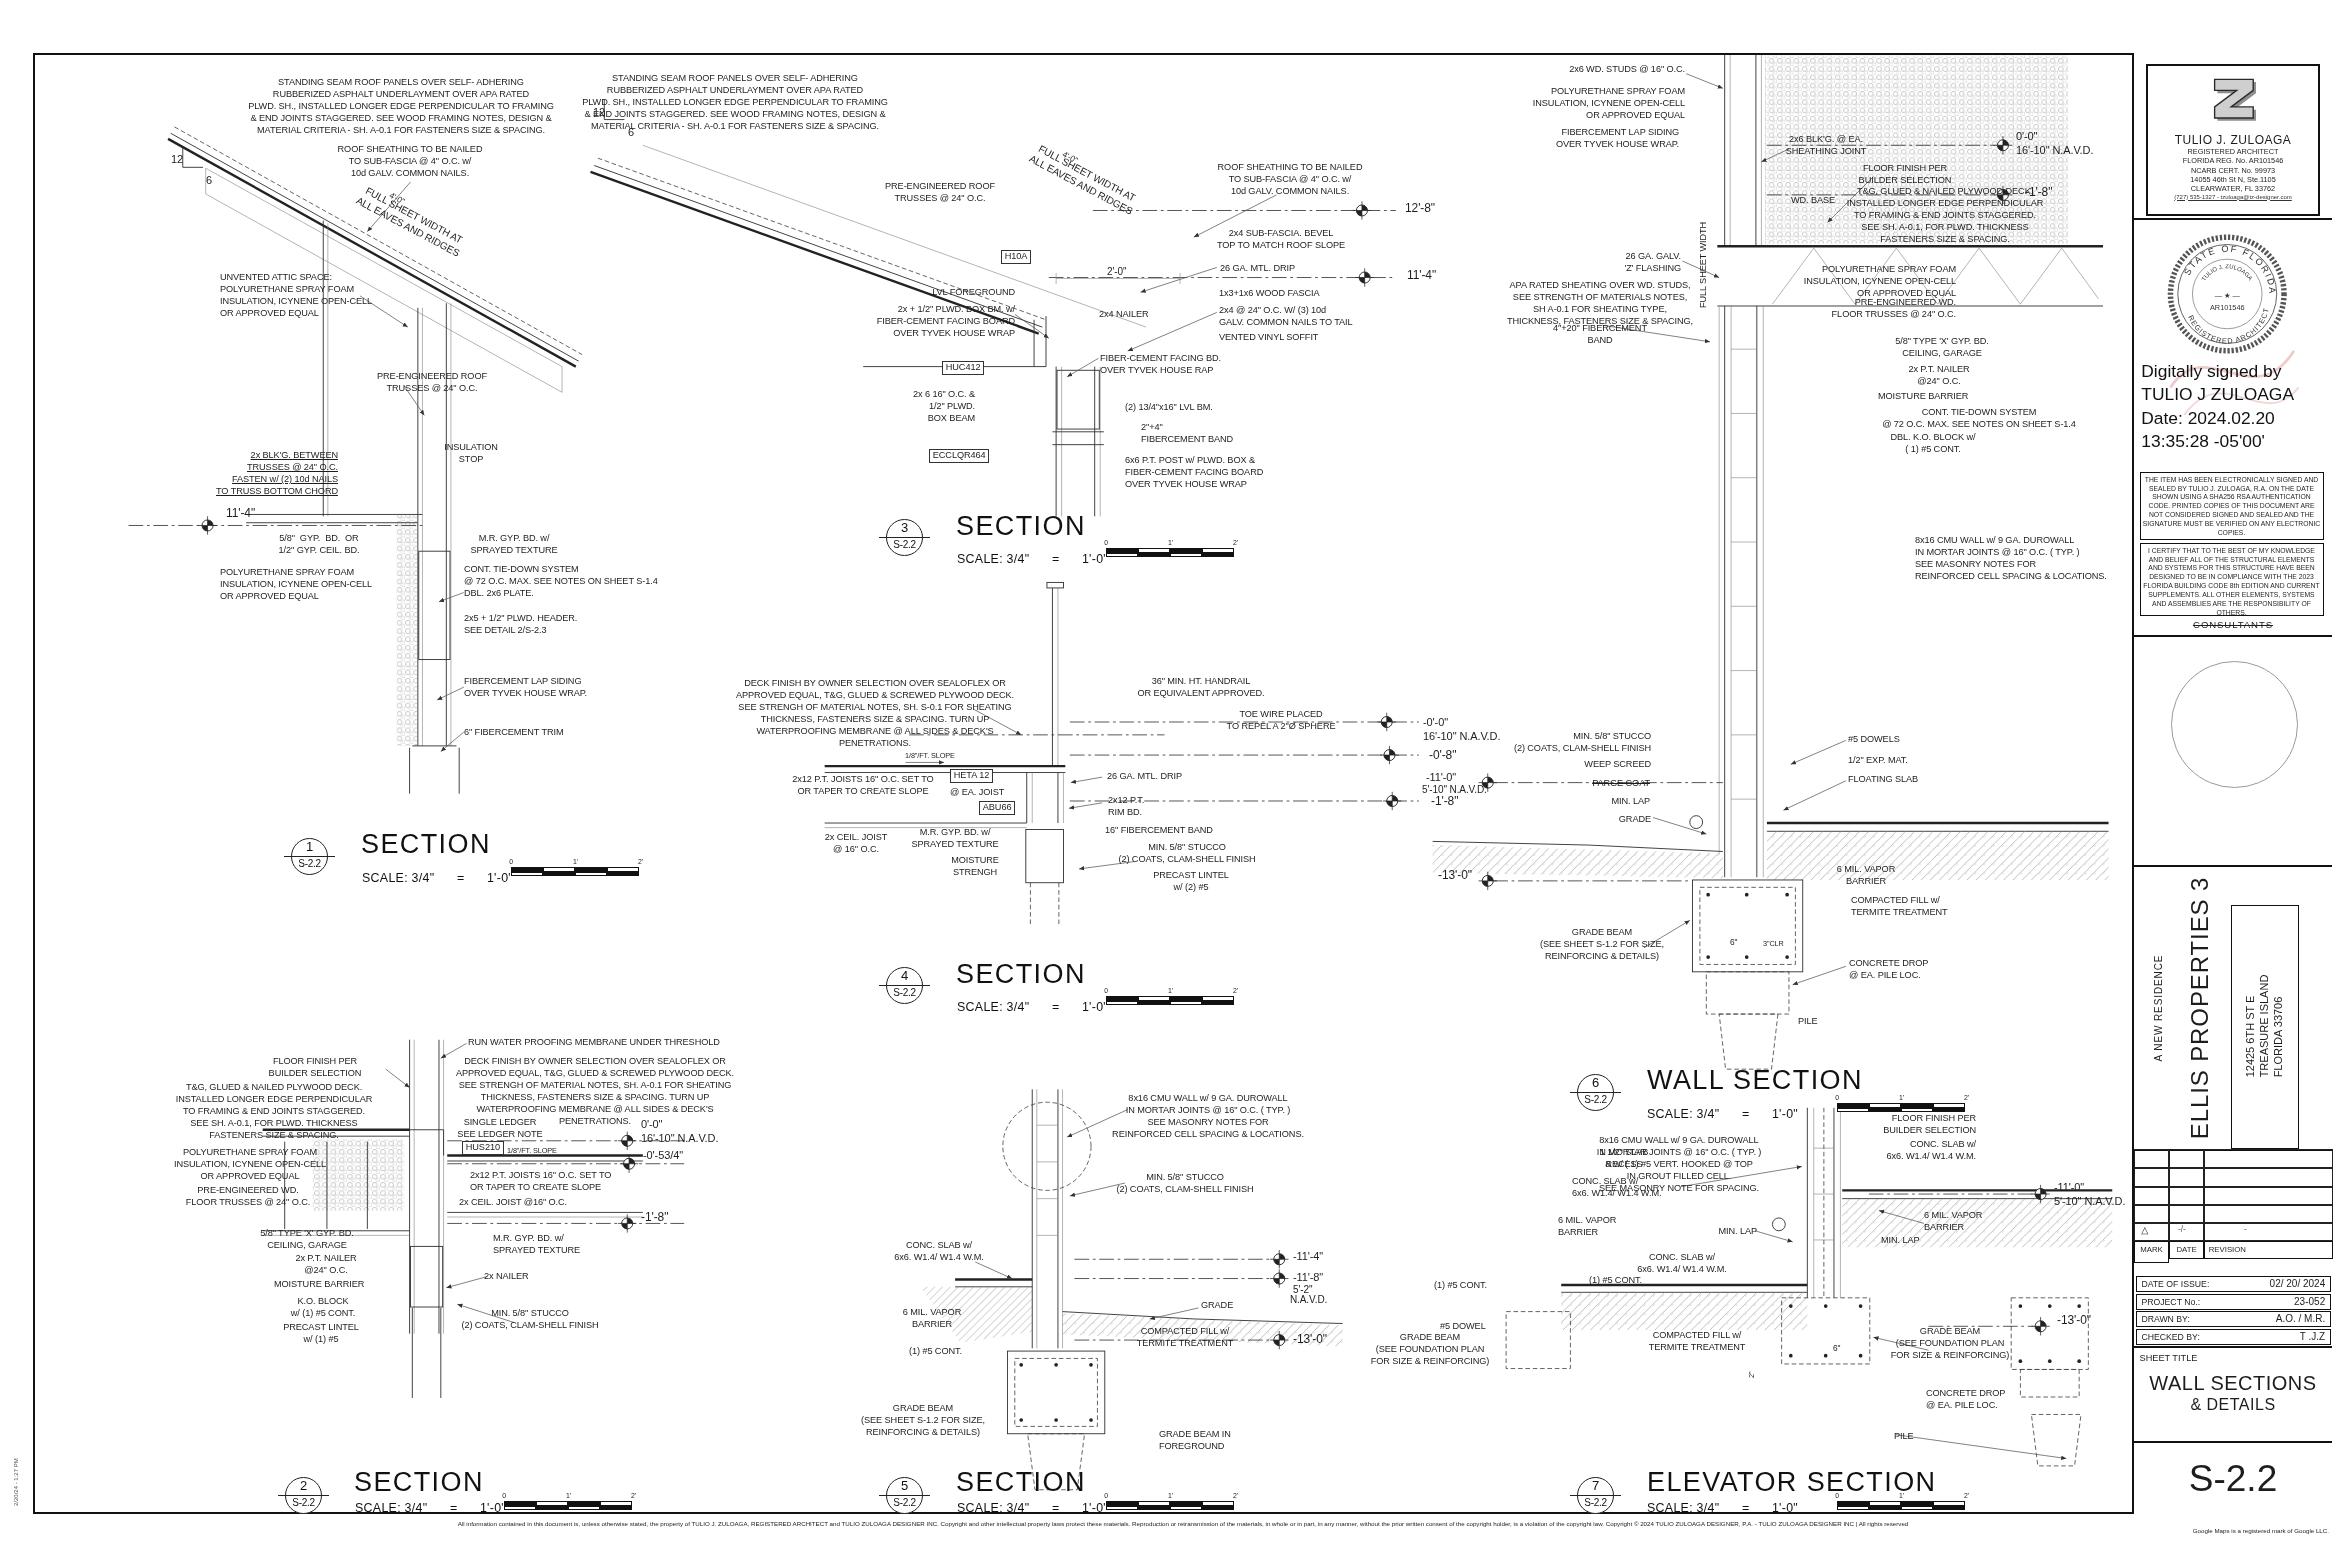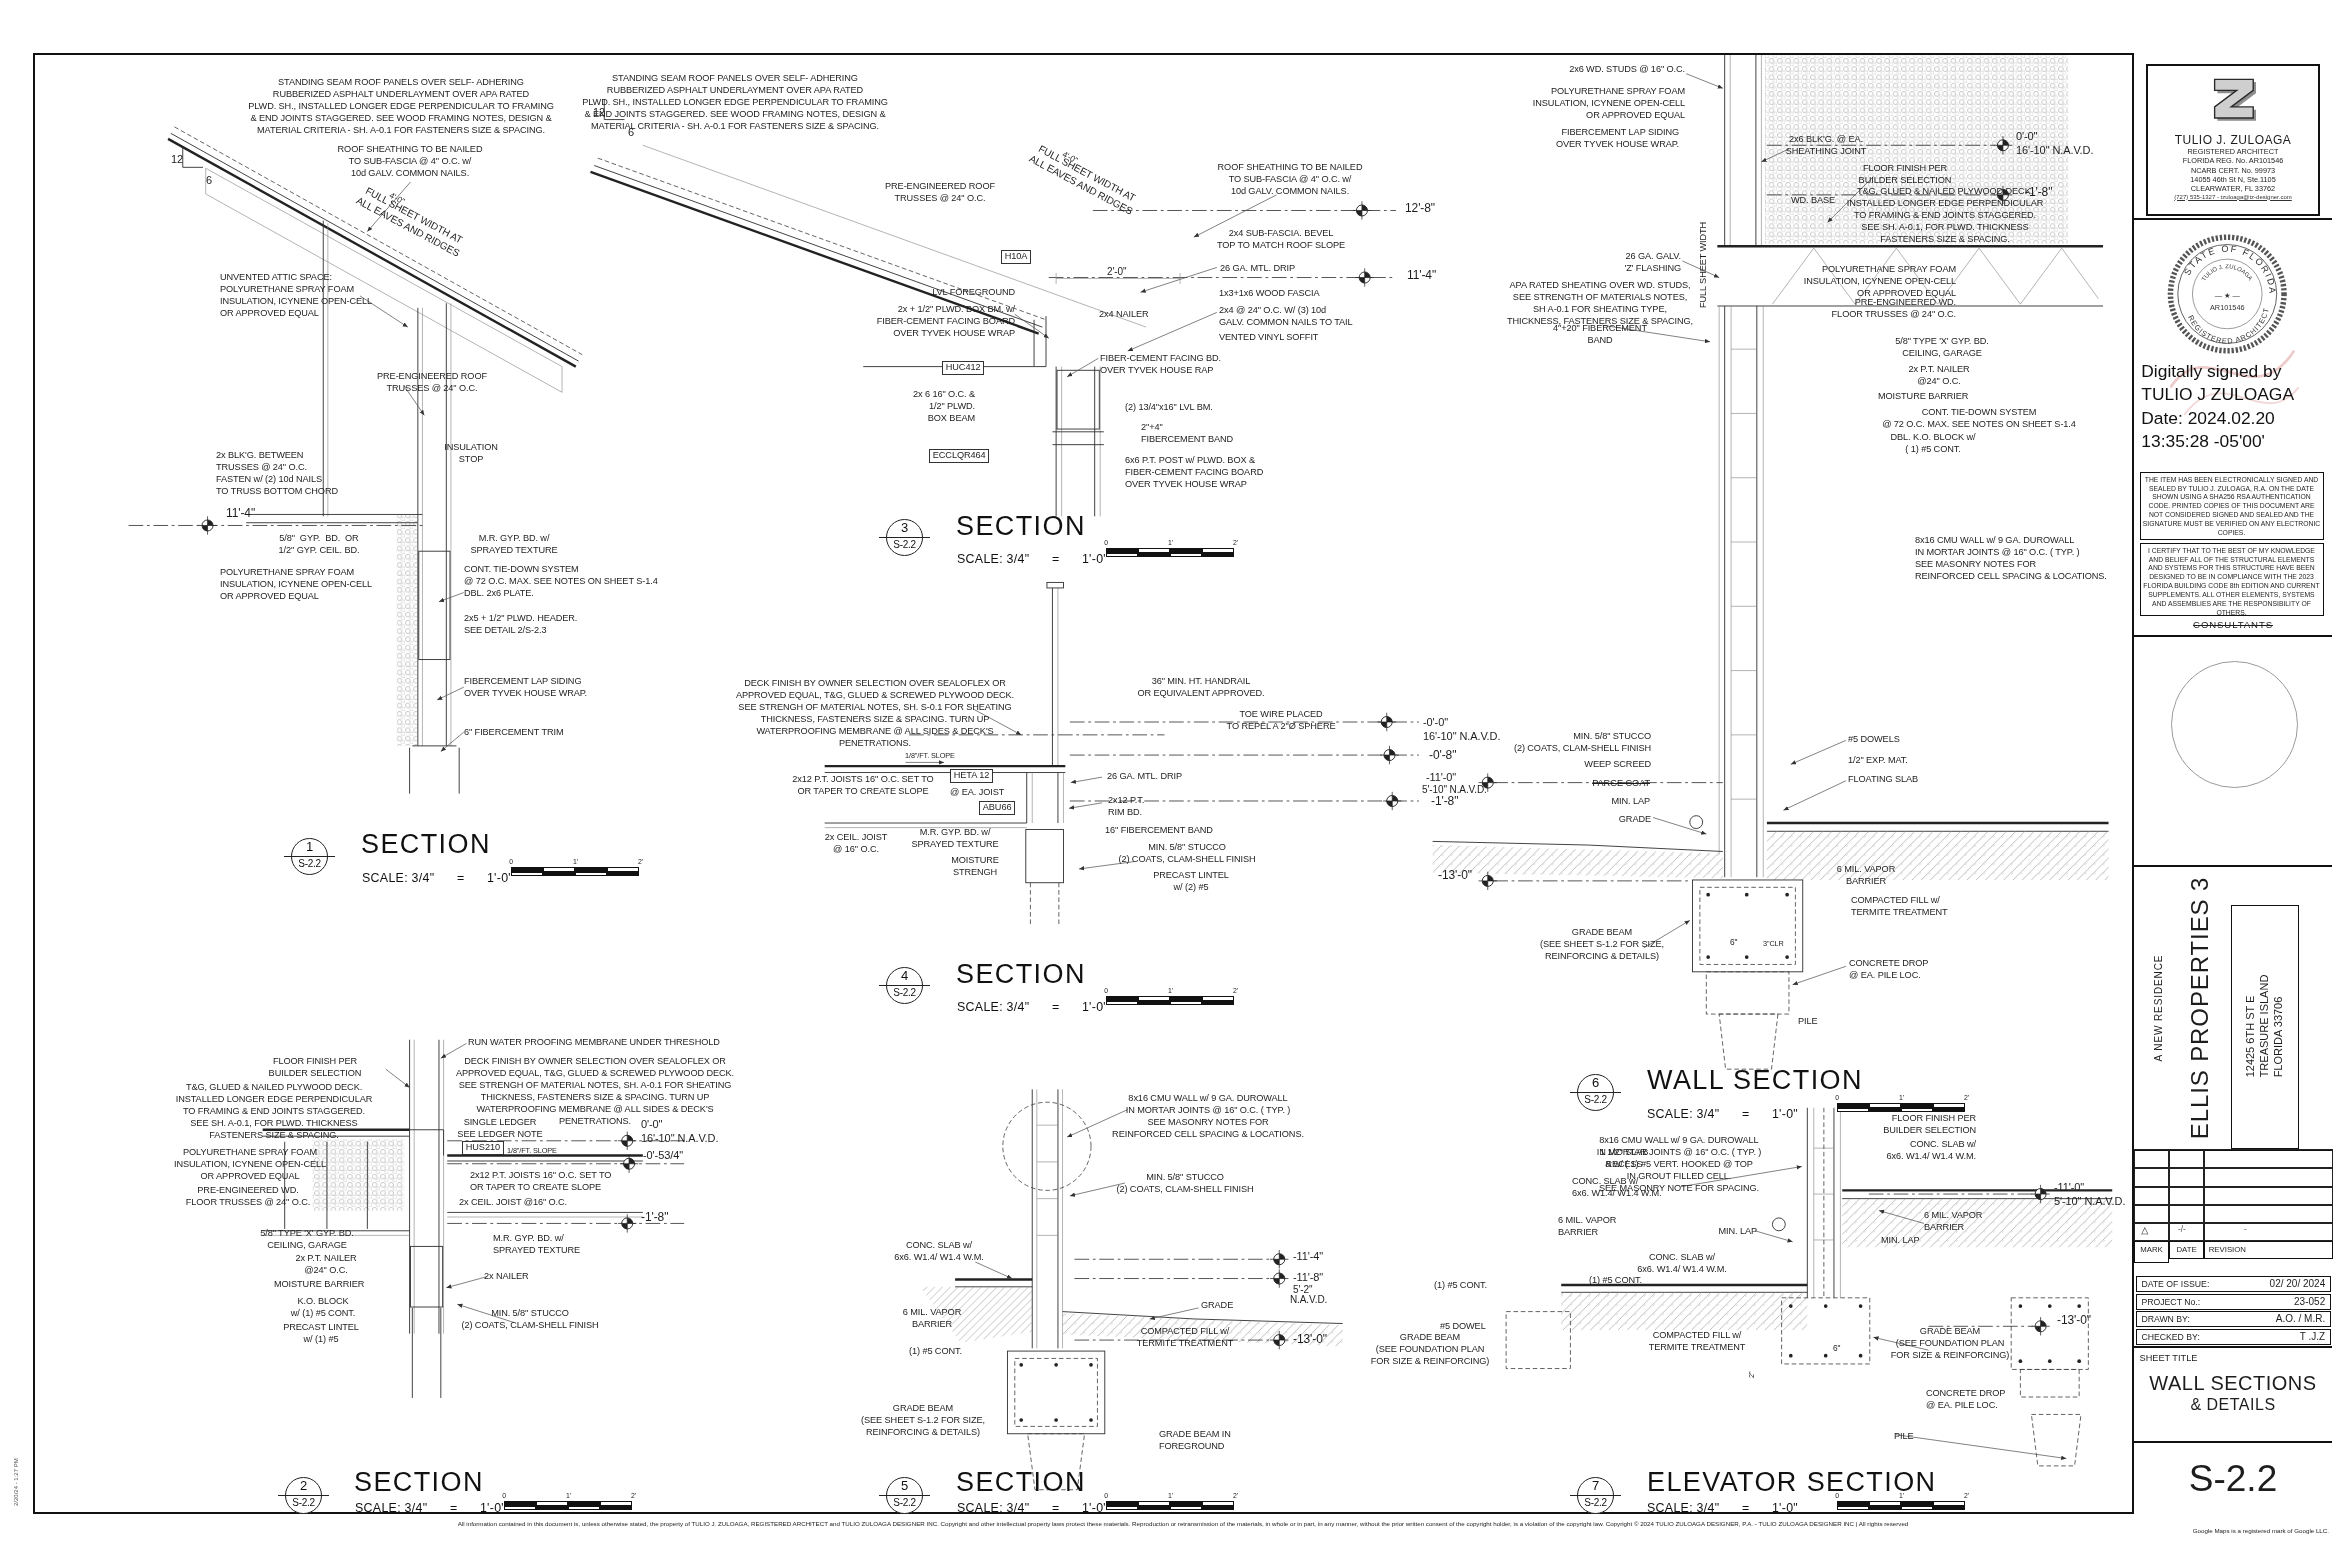--- a/index.html
+++ b/index.html
@@ -369,21 +369,21 @@
       <div class="anno" style="left: 411px; top: 208px; font-size: 10px; text-align: center; transform: translateX(-50%) rotate(28deg);">FULL SHEET WIDTH AT
 ALL EAVES AND RIDGES</div>
       <div class="anno" style="left: 220px; top: 272px; text-align: left;">UNVENTED ATTIC SPACE:
 POLYURETHANE SPRAY FOAM
 INSULATION, ICYNENE OPEN-CELL
 OR APPROVED EQUAL</div>
       <div class="anno" style="left: 432px; top: 371px; text-align: center; transform: translateX(-50%);">PRE-ENGINEERED ROOF
 TRUSSES @ 24" O.C.</div>
       <div class="anno" style="left: 471px; top: 442px; text-align: center; transform: translateX(-50%);">INSULATION
 STOP</div>
-      <div class="anno" style="left: 277px; top: 450px; text-align: left; transform: translateX(-50%);">2x BLK'G. BETWEEN
+      <div class="anno" style="left: 277px; top: 450px; text-align: right; transform: translateX(-50%); text-decoration: underline;">2x BLK'G. BETWEEN
 TRUSSES @ 24" O.C.
 FASTEN w/ (2) 10d NAILS
 TO TRUSS BOTTOM CHORD</div>
       <div class="anno" style="left: 226px; top: 506px; font-size: 12px; text-align: left;">11'-4"</div>
       <div class="anno" style="left: 319px; top: 533px; text-align: center; transform: translateX(-50%);">5/8"  GYP.  BD.  OR
 1/2" GYP. CEIL. BD.</div>
       <div class="anno" style="left: 514px; top: 533px; text-align: center; transform: translateX(-50%);">M.R. GYP. BD. w/
 SPRAYED TEXTURE</div>
       <div class="anno" style="left: 220px; top: 567px; text-align: left;">POLYURETHANE SPRAY FOAM
 INSULATION, ICYNENE OPEN-CELL

